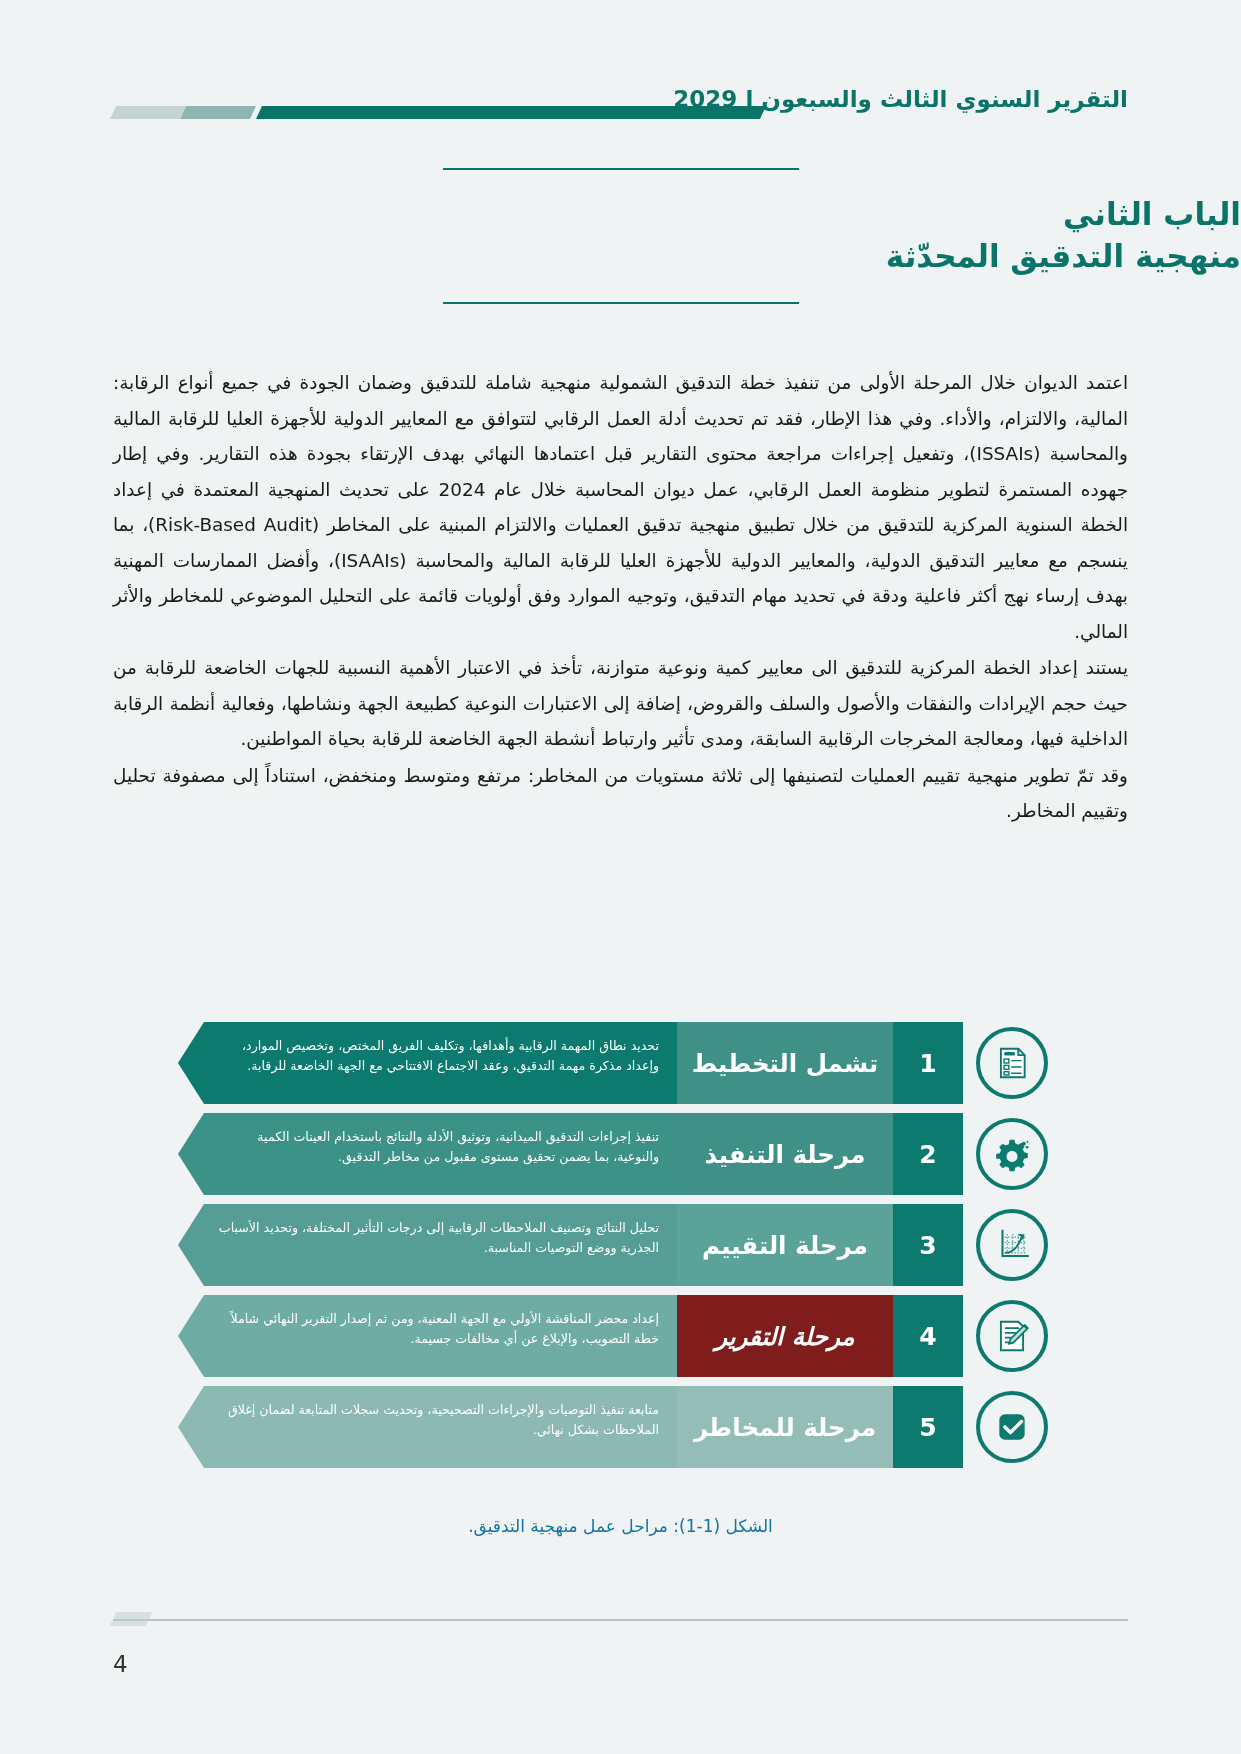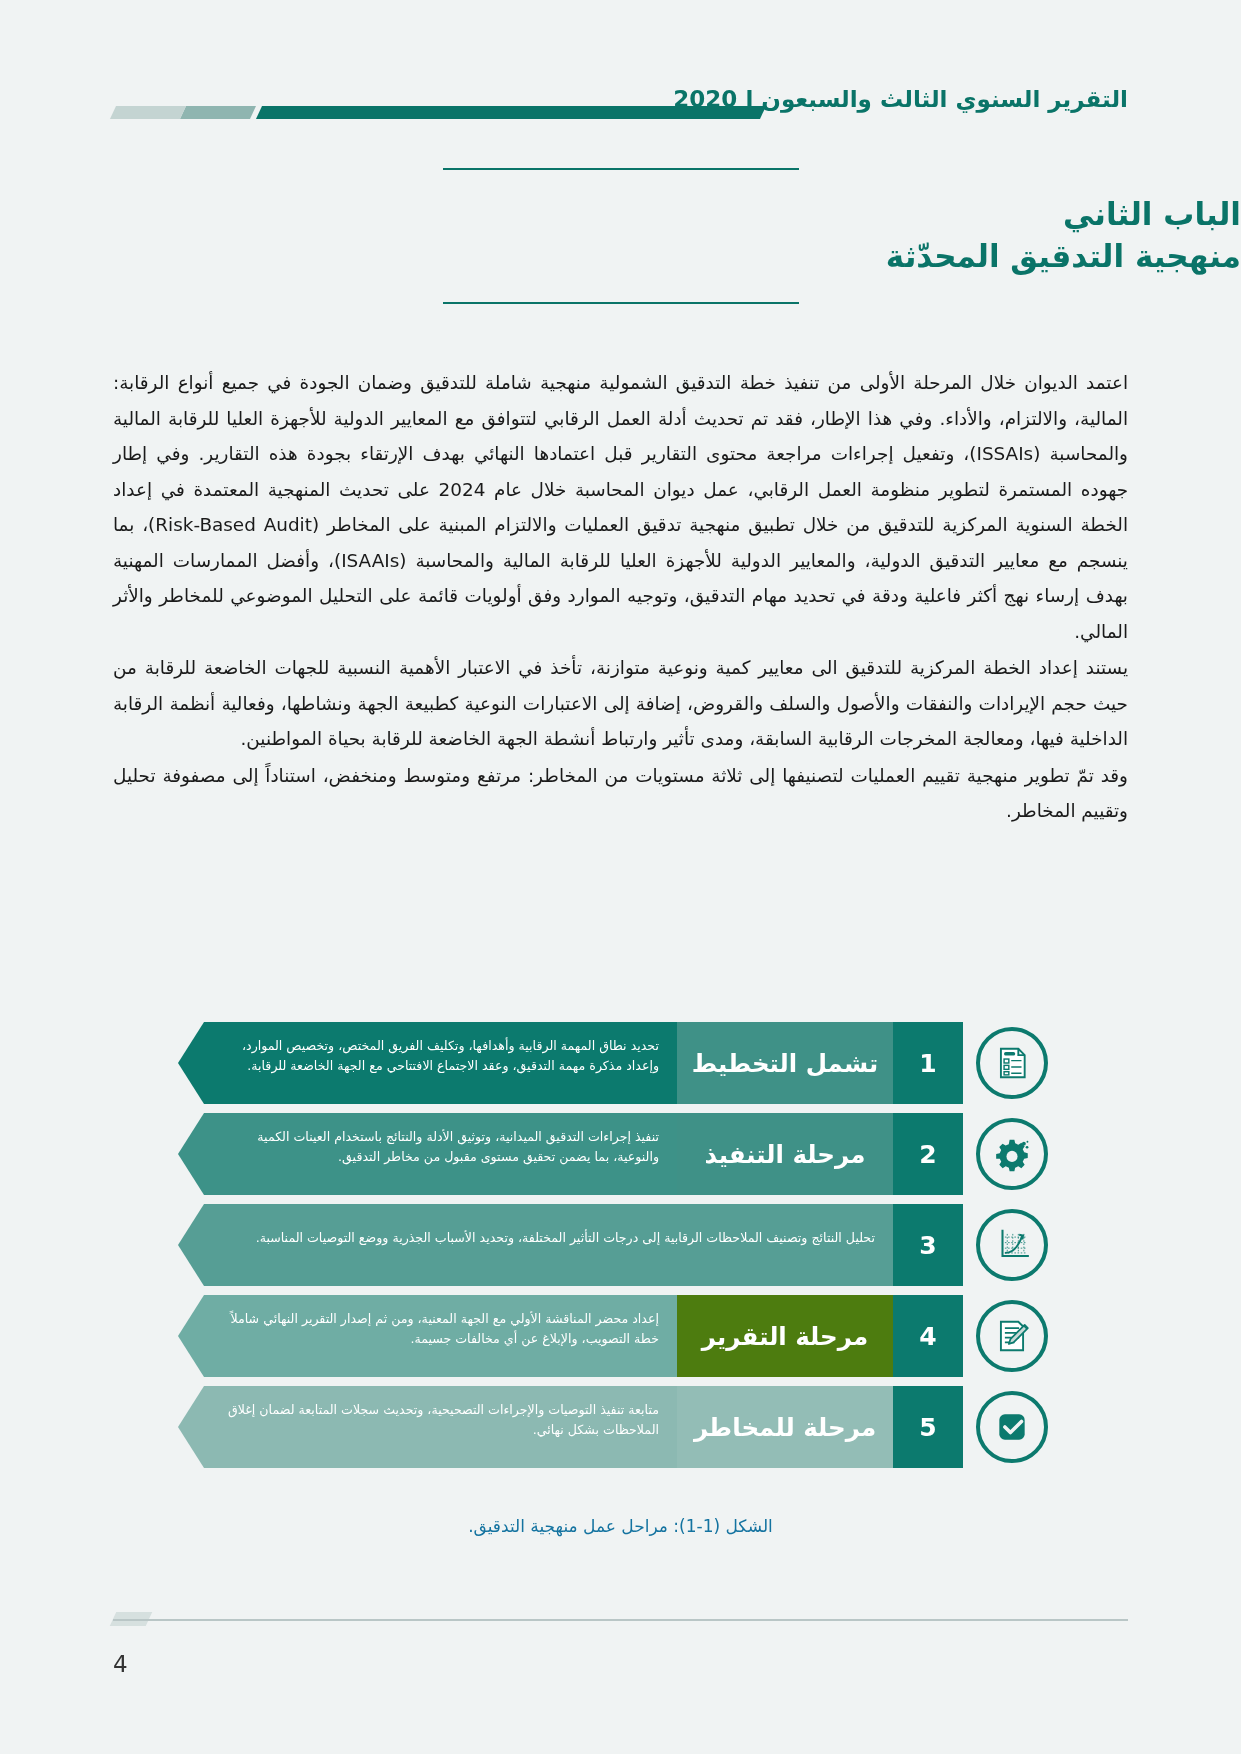--- a/index.html
+++ b/index.html
@@ -202,21 +202,21 @@
 
   .s2 .num-cell { background: #0c7a6e; }
   .s2 .name-cell { background: #3f9187; }
   .s2 .desc-cell .arrow-shape { background: #3d9288; }
 
   .s3 .num-cell { background: #0c7a6e; }
   .s3 .name-cell { background: #5ba399; }
   .s3 .desc-cell .arrow-shape { background: #569e95; }
 
   .s4 .num-cell { background: #0c7a6e; }
-  .s4 .name-cell { background: #4d7c0f; }
+  .s4 .name-cell { background: #7f1d1d; font-style: italic; }
   .s4 .desc-cell .arrow-shape { background: #6fad a4; background: #6fada4; }
 
   .s5 .num-cell { background: #0c7a6e; }
   .s5 .name-cell { background: #93bdb6; }
   .s5 .desc-cell .arrow-shape { background: #8cb9b2; }
 
   
   .caption {
     position: absolute;
     top: 1472px;
@@ -255,21 +255,21 @@
     color: #333;
     font-weight: normal;
   }
 </style>
 </head>
 <body>
 
 <div class="page">
 
   <div class="header">
-    <div class="header-title">التقرير السنوي الثالث والسبعون  ا  2020</div>
+    <div class="header-title">التقرير السنوي الثالث والسبعون  ا  2029</div>
     <div class="header-bars">
       <div class="bar-dark"></div>
       <div class="bar-mid"></div>
       <div class="bar-light"></div>
     </div>
   </div>
 
   <div class="title-block">
     <div class="title-rule"></div>
     <div class="title-line1">الباب الثاني</div>
@@ -333,20 +333,21 @@
           <svg width="38" height="38" viewBox="0 0 48 48" aria-hidden="true">
             <path d="M12 6v32h32" stroke="#0c7a6e" stroke-width="2.6" fill="none" stroke-linecap="square"></path>
             <path d="M18 10v24M25 10v24M32 10v24M39 10v24" stroke="#0c7a6e" stroke-width="1" stroke-dasharray="2 2"></path>
             <path d="M15 14h27M15 21h27M15 28h27M15 34h27" stroke="#0c7a6e" stroke-width="1" stroke-dasharray="2 2"></path>
             <path d="M15 34c8 0 16-4 22-22" stroke="#0c7a6e" stroke-width="2.4" fill="none"></path>
             <path d="M33 11l5 1-1 5" stroke="#0c7a6e" stroke-width="2.4" fill="none"></path>
           </svg>
         </div>
       </div>
       <div class="num-cell">3</div>
+      <div class="name-cell">مرحلة التقييم</div>
       <div class="desc-cell">
         <div class="arrow-shape"></div>
         <div class="desc-text">تحليل النتائج وتصنيف الملاحظات الرقابية إلى درجات التأثير المختلفة، وتحديد الأسباب الجذرية ووضع التوصيات المناسبة.</div>
       </div>
     </div>
 
     <div class="flow-row s4">
       <div class="icon-cell">
         <div class="icon-circle">
           <svg width="38" height="38" viewBox="0 0 48 48" aria-hidden="true">

